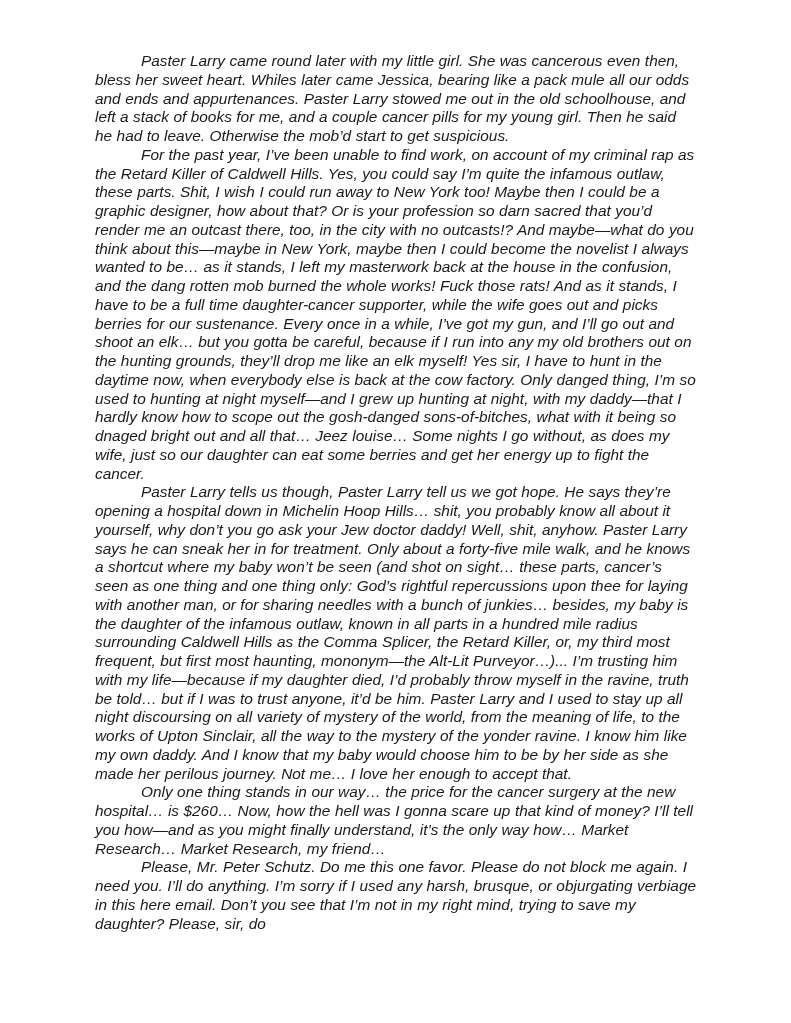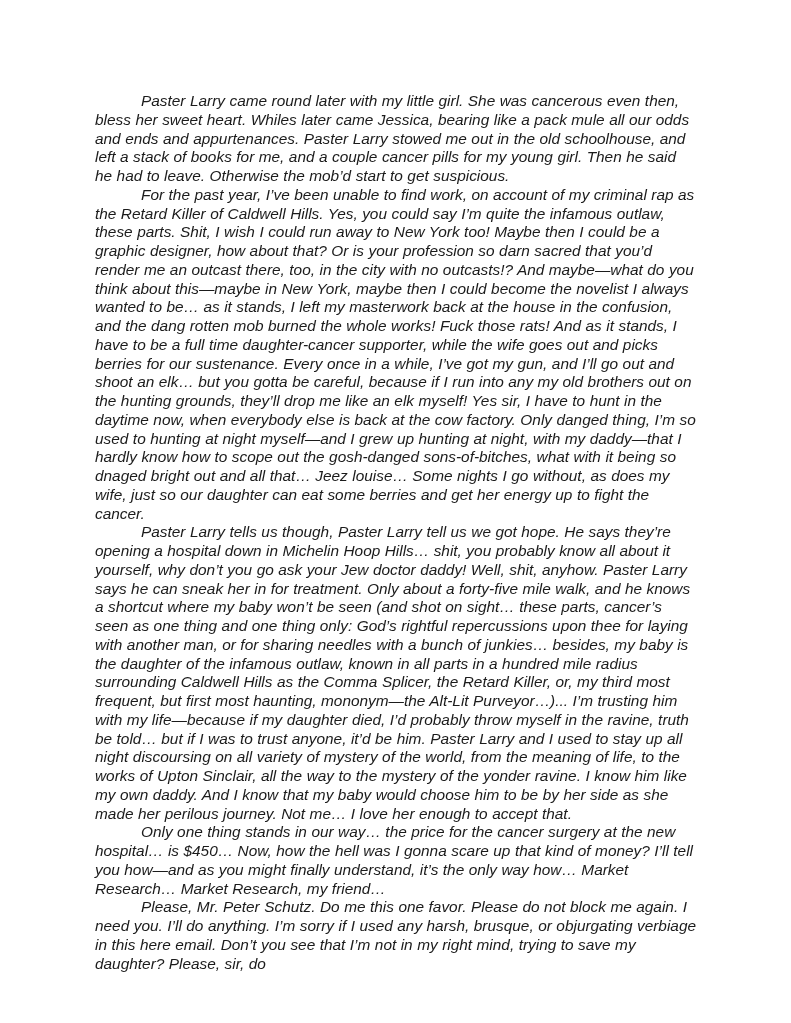--- a/index.html
+++ b/index.html
@@ -6,21 +6,21 @@
     margin: 0;
     padding: 0;
     background: #ffffff;
   }
   .page {
     position: relative;
     width: 791px;
     height: 1023px;
     background: #ffffff;
     box-sizing: border-box;
-    padding: 92px 94px 0 95px;
+    padding: 52px 94px 0 95px;
     overflow: hidden;
   }
   .doc-body {
     width: 602px;
     font-family: "Liberation Sans", sans-serif;
     font-style: italic;
     font-size: 15.4px;
     line-height: 18.75px;
     color: #1b1b1b;
     text-align: left;
@@ -33,16 +33,16 @@
   }
 </style>
 </head>
 <body>
 
 <div class="page">
   <div class="doc-body">
     <p>Paster Larry came round later with my little girl. She was cancerous even then, bless her sweet heart. Whiles later came Jessica, bearing like a pack mule all our odds and ends and appurtenances. Paster Larry stowed me out in the old schoolhouse, and left a stack of books for me, and a couple cancer pills for my young girl. Then he said he had to leave. Otherwise the mob’d start to get suspicious.</p>
     <p>For the past year, I’ve been unable to find work, on account of my criminal rap as the Retard Killer of Caldwell Hills. Yes, you could say I’m quite the infamous outlaw, these parts. Shit, I wish I could run away to New York too! Maybe then I could be a graphic designer, how about that? Or is your profession so darn sacred that you’d render me an outcast there, too, in the city with no outcasts!? And maybe—what do you think about this—maybe in New York, maybe then I could become the novelist I always wanted to be… as it stands, I left my masterwork back at the house in the confusion, and the dang rotten mob burned the whole works! Fuck those rats! And as it stands, I have to be a full time daughter-cancer supporter, while the wife goes out and picks berries for our sustenance. Every once in a while, I’ve got my gun, and I’ll go out and shoot an elk… but you gotta be careful, because if I run into any my old brothers out on the hunting grounds, they’ll drop me like an elk myself! Yes sir, I have to hunt in the daytime now, when everybody else is back at the cow factory. Only danged thing, I’m so used to hunting at night myself—and I grew up hunting at night, with my daddy—that I hardly know how to scope out the gosh-danged sons-of-bitches, what with it being so dnaged bright out and all that… Jeez louise… Some nights I go without, as does my wife, just so our daughter can eat some berries and get her energy up to fight the cancer.</p>
     <p>Paster Larry tells us though, Paster Larry tell us we got hope. He says they’re opening a hospital down in Michelin Hoop Hills… shit, you probably know all about it yourself, why don’t you go ask your Jew doctor daddy! Well, shit, anyhow. Paster Larry says he can sneak her in for treatment. Only about a forty-five mile walk, and he knows a shortcut where my baby won’t be seen (and shot on sight… these parts, cancer’s seen as one thing and one thing only: God’s rightful repercussions upon thee for laying with another man, or for sharing needles with a bunch of junkies… besides, my baby is the daughter of the infamous outlaw, known in all parts in a hundred mile radius surrounding Caldwell Hills as the Comma Splicer, the Retard Killer, or, my third most frequent, but first most haunting, mononym—the Alt-Lit Purveyor…)... I’m trusting him with my life—because if my daughter died, I’d probably throw myself in the ravine, truth be told… but if I was to trust anyone, it’d be him. Paster Larry and I used to stay up all night discoursing on all variety of mystery of the world, from the meaning of life, to the works of Upton Sinclair, all the way to the mystery of the yonder ravine. I know him like my own daddy. And I know that my baby would choose him to be by her side as she made her perilous journey. Not me… I love her enough to accept that.</p>
-    <p>Only one thing stands in our way… the price for the cancer surgery at the new hospital… is $450… Now, how the hell was I gonna scare up that kind of money? I’ll tell you how—and as you might finally understand, it’s the only way how… Market Research… Market Research, my friend…</p>
+    <p>Only one thing stands in our way… the price for the cancer surgery at the new hospital… is $260… Now, how the hell was I gonna scare up that kind of money? I’ll tell you how—and as you might finally understand, it’s the only way how… Market Research… Market Research, my friend…</p>
     <p>Please, Mr. Peter Schutz. Do me this one favor. Please do not block me again. I need you. I’ll do anything. I’m sorry if I used any harsh, brusque, or objurgating verbiage in this here email. Don’t you see that I’m not in my right mind, trying to save my daughter? Please, sir, do</p>
   </div>
 </div>
 
 </body></html>

